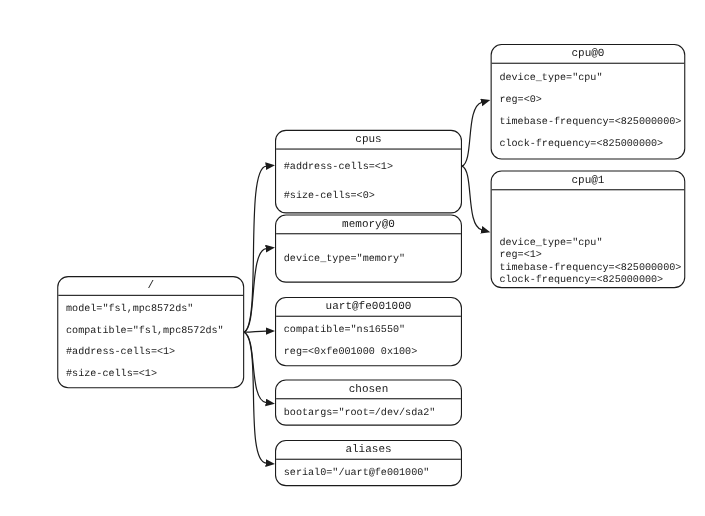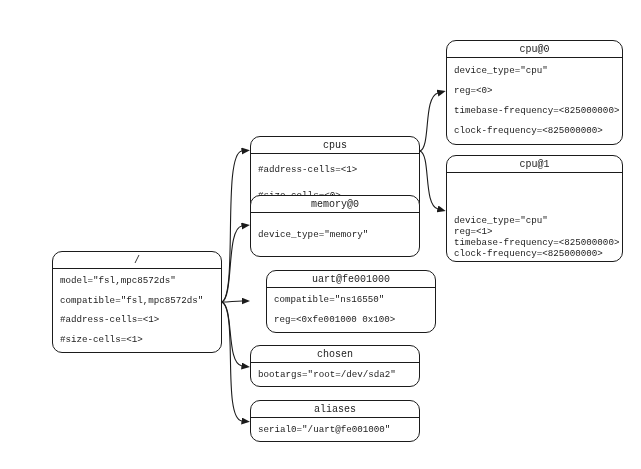--- a/index.html
+++ b/index.html
@@ -85,34 +85,34 @@
   <div id="node-group">
       <div class="node" style="left: 52px; top: 251px; width: 170px; height: 102px;">
         <div class="node-title">/</div>
         <div class="node-body">
           <div class="node-prop">model="fsl,mpc8572ds"</div>
           <div class="node-prop">compatible="fsl,mpc8572ds"</div>
           <div class="node-prop">#address-cells=&lt;1&gt;</div>
           <div class="node-prop">#size-cells=&lt;1&gt;</div>
         </div>
       </div>
-      <div class="node" style="left: 250px; top: 136px; width: 170px; height: 76px;">
+      <div class="node" style="left: 250px; top: 118px; width: 170px; height: 76px;">
         <div class="node-title">cpus</div>
         <div class="node-body">
           <div class="node-prop">#address-cells=&lt;1&gt;</div>
           <div class="node-prop">#size-cells=&lt;0&gt;</div>
         </div>
       </div>
       <div class="node" style="left: 250px; top: 195px; width: 170px; height: 62px;">
         <div class="node-title">memory@0</div>
         <div class="node-body">
           <div class="node-prop">device_type="memory"</div>
         </div>
       </div>
-      <div class="node" style="left: 250px; top: 270px; width: 170px; height: 63px; margin-left: 16px;">
+      <div class="node" style="left: 250px; top: 270px; width: 170px; height: 63px;">
         <div class="node-title">uart@fe001000</div>
         <div class="node-body">
           <div class="node-prop">compatible="ns16550"</div>
           <div class="node-prop">reg=&lt;0xfe001000 0x100&gt;</div>
         </div>
       </div>
       <div class="node" style="left: 250px; top: 345px; width: 170px; height: 42px;">
         <div class="node-title">chosen</div>
         <div class="node-body">
           <div class="node-prop">bootargs="root=/dev/sda2"</div>

